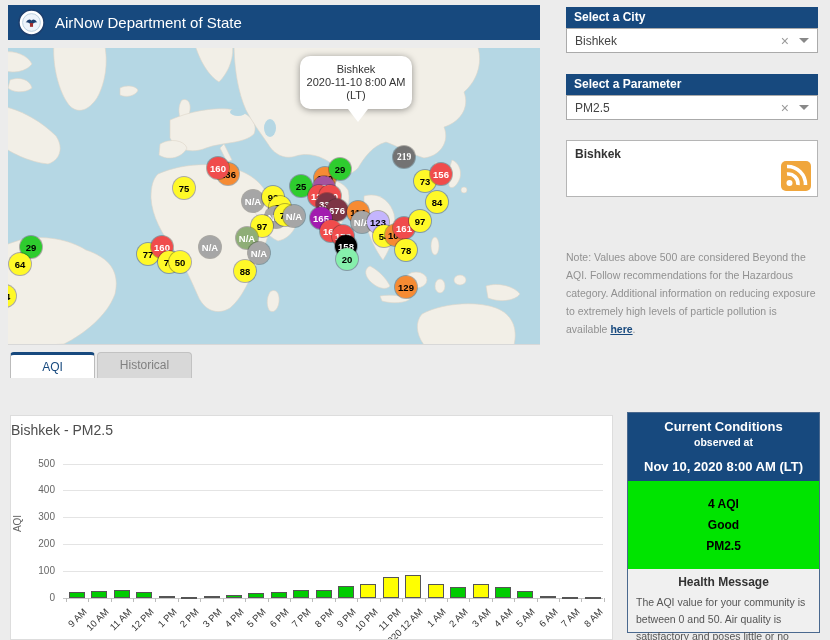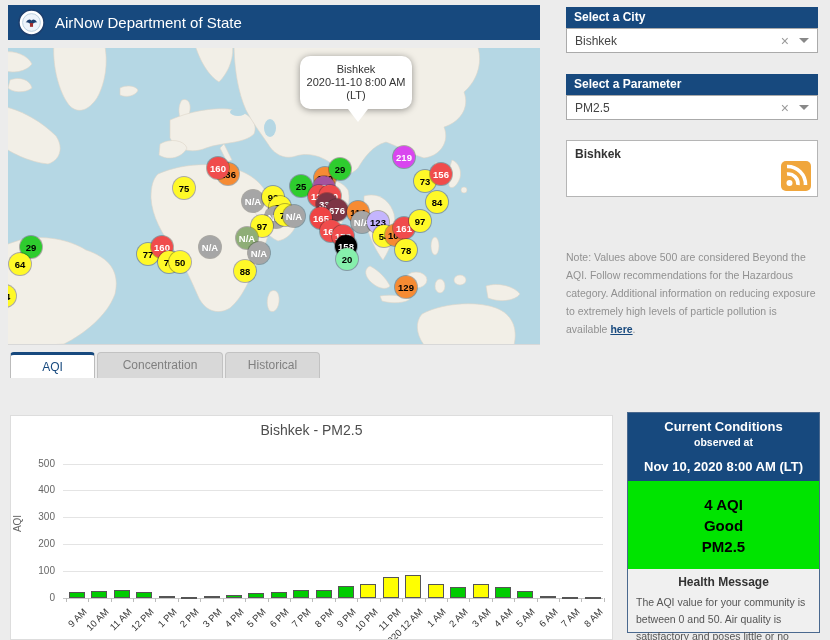--- a/index.html
+++ b/index.html
@@ -34,37 +34,37 @@
   
   .tabs { position:absolute; left:10px; top:352px; display:flex; gap:2px; }
   .tab { height:26px; line-height:24px; text-align:center; font-size:12px; border-radius:4px 4px 0 0; cursor:pointer; }
   .tab.active { width:85px; background:#fff; color:#17497E; border:1px solid #bbb; border-top:3px solid #17497E; border-bottom:none; }
   .tab.inactive { background:#d8d8d8; color:#808080; border:1px solid #c2c2c2; border-bottom:none; }
   .tab.w1 { width:126px; } .tab.w2 { width:95px; }
   .learn { position:absolute; left:8px; top:383px; font-size:11.5px; color:#000; }
 
   
   .chart-card { position:absolute; left:10px; top:415px; width:603px; height:225px; background:#fff; border:1px solid #ddd; overflow:hidden; }
-  .chart-title { position:absolute; left:0; top:6px; width:100%; text-align:center; font-size:14px; color:#4d4d4d; }
+  .chart-title { position:absolute; left:0; top:6px; width:100%; font-size:14px; color:#4d4d4d; }
   .gridline { position:absolute; left:52px; width:540px; height:1px; background:#e4e4e4; }
   .gridline.axis { background:#c6c6c6; }
   .ytick-label { position:absolute; left:0; width:44px; text-align:right; font-size:10px; color:#666; }
   .ylabel { position:absolute; left:-2px; top:102px; font-size:10px; color:#666; transform:rotate(-90deg); }
   .bar { position:absolute; border:1px solid #555; cursor:pointer; }
   .xtick { position:absolute; width:1px; height:4px; background:#bbb; top:182px; }
   .xlabel { position:absolute; font-size:9.5px; color:#333; white-space:nowrap; transform:translateX(-100%) rotate(-45deg); transform-origin:100% 0; }
 
   
   .cc { position:absolute; left:627px; top:412px; width:193px; height:221px; border:1px solid #49688e; background:#f0f0f0; }
   .cc-head { background:#17497E; color:#fff; text-align:center; padding:6px 4px 7px; }
   .cc-head .l1 { font-size:13px; font-weight:bold; }
   .cc-head .l2 { font-size:10.5px; font-weight:bold; margin-top:2px; }
   .cc-head .l3 { font-size:13px; font-weight:bold; margin-top:11px; }
   .cc-aqi { background:#00E400; color:#000; text-align:center; height:88px; padding-top:13px; }
-  .cc-aqi div { font-size:15px; font-weight:bold; line-height:21px; }
+  .cc-aqi div { font-size:12px; font-weight:bold; line-height:21px; }
   .cc-health { padding:6px 8px; }
   .cc-health .ht { text-align:center; font-size:12px; font-weight:bold; color:#333; margin-bottom:5px; }
   .cc-health .hm { font-size:10.5px; color:#555; line-height:17px; }
 </style>
 </head>
 <body>
 
 <div id="page">
 
   <div class="app-header">
@@ -141,31 +141,31 @@
         <div class="marker" style="background: rgb(166, 166, 166); color: rgb(255, 255, 255); left: 240px; top: 194px;">N/A</div>
         <div class="marker" style="background: rgb(46, 204, 46); color: rgb(0, 0, 0); left: 282px; top: 127px;">25</div>
         <div class="marker" style="background: rgb(246, 139, 51); color: rgb(0, 0, 0); left: 306px; top: 119px;">150</div>
         <div class="marker" style="background: rgb(164, 83, 159); color: rgb(255, 255, 255); left: 305px; top: 128px;">285</div>
         <div class="marker" style="background: rgb(240, 76, 76); color: rgb(255, 255, 255); left: 300px; top: 137px;">121</div>
         <div class="marker" style="background: rgb(240, 76, 76); color: rgb(255, 255, 255); left: 311px; top: 137px;">160</div>
         <div class="marker" style="background: rgb(125, 53, 69); color: rgb(255, 255, 255); left: 308px; top: 145px;">335</div>
         <div class="marker" style="background: rgb(125, 53, 69); color: rgb(255, 255, 255); left: 318px; top: 151px;">676</div>
         <div class="marker" style="background: rgb(46, 204, 46); color: rgb(0, 0, 0); left: 321px; top: 110px;">29</div>
         <div class="marker" style="background: rgb(246, 139, 51); color: rgb(0, 0, 0); left: 339px; top: 153px;">114</div>
-        <div class="marker" style="background: #ef4444; color: rgb(255, 255, 255); left: 302px; top: 159px;">165</div>
+        <div class="marker" style="background: #a21caf; color: rgb(255, 255, 255); left: 302px; top: 159px;">165</div>
         <div class="marker" style="background: rgb(240, 76, 76); color: rgb(255, 255, 255); left: 312px; top: 172px;">161</div>
         <div class="marker" style="background: rgb(240, 76, 76); color: rgb(255, 255, 255); left: 324px; top: 177px;">178</div>
         <div class="marker" style="background: #000000; color: rgb(255, 255, 255); left: 327px; top: 187px;">158</div>
         <div class="marker" style="background: #86efac; color: rgb(0, 0, 0); left: 328px; top: 200px;">20</div>
         <div class="marker" style="background: rgb(166, 166, 166); color: rgb(255, 255, 255); left: 343px; top: 163px;">N/A</div>
         <div class="marker" style="background: #c4b5fd; color: rgb(0, 0, 0); left: 359px; top: 163px;">123</div>
         <div class="marker" style="background: rgb(255, 249, 40); color: rgb(0, 0, 0); left: 365px; top: 177px;">54</div>
         <div class="marker" style="background: rgb(246, 139, 51); color: rgb(0, 0, 0); left: 377px; top: 176px;">104</div>
         <div class="marker" style="background: rgb(240, 76, 76); color: rgb(255, 255, 255); left: 385px; top: 169px;">161</div>
-        <div class="marker" style="background: #d946ef; color: rgb(255, 255, 255); left: 385px; top: 98px;">219</div>
+        <div class="marker" style="background: #737373; color: rgb(255, 255, 255); left: 385px; top: 98px; font-family: Liberation Serif, serif;">219</div>
         <div class="marker" style="background: rgb(255, 249, 40); color: rgb(0, 0, 0); left: 406px; top: 122px;">73</div>
         <div class="marker" style="background: rgb(240, 76, 76); color: rgb(255, 255, 255); left: 422px; top: 115px;">156</div>
         <div class="marker" style="background: rgb(255, 249, 40); color: rgb(0, 0, 0); left: 418px; top: 143px;">84</div>
         <div class="marker" style="background: rgb(255, 249, 40); color: rgb(0, 0, 0); left: 401px; top: 162px;">97</div>
         <div class="marker" style="background: rgb(255, 249, 40); color: rgb(0, 0, 0); left: 387px; top: 191px;">78</div>
         <div class="marker" style="background: rgb(246, 139, 51); color: rgb(0, 0, 0); left: 387px; top: 228px;">129</div>
       </div>
 
     <div class="map-popup">
       <div>Bishkek</div>
@@ -199,21 +199,20 @@
       </svg>
     </div>
   </div>
 
   <div class="note">
     <span>Note: Values above 500 are considered Beyond the AQI. Follow recommendations for the Hazardous category. Additional information on reducing exposure to extremely high levels of particle pollution is available </span><a href="#">here</a><span>.</span>
   </div>
 
   <div class="tabs">
     <div class="tab active">AQI</div>
-    <div class="tab inactive w1">Concentration</div>
     <div class="tab inactive w2">Historical</div>
   </div>
 
 
   <div class="chart-card">
     <div class="chart-title">Bishkek - PM2.5</div>
     <div class="ylabel">AQI</div>
     <div id="chart-plot" style="position:absolute;left:0;top:0;width:603px;height:225px;">
         <div class="gridline axis" style="top: 182px;"></div>
         <div class="ytick-label" style="top: 176px;">0</div>

